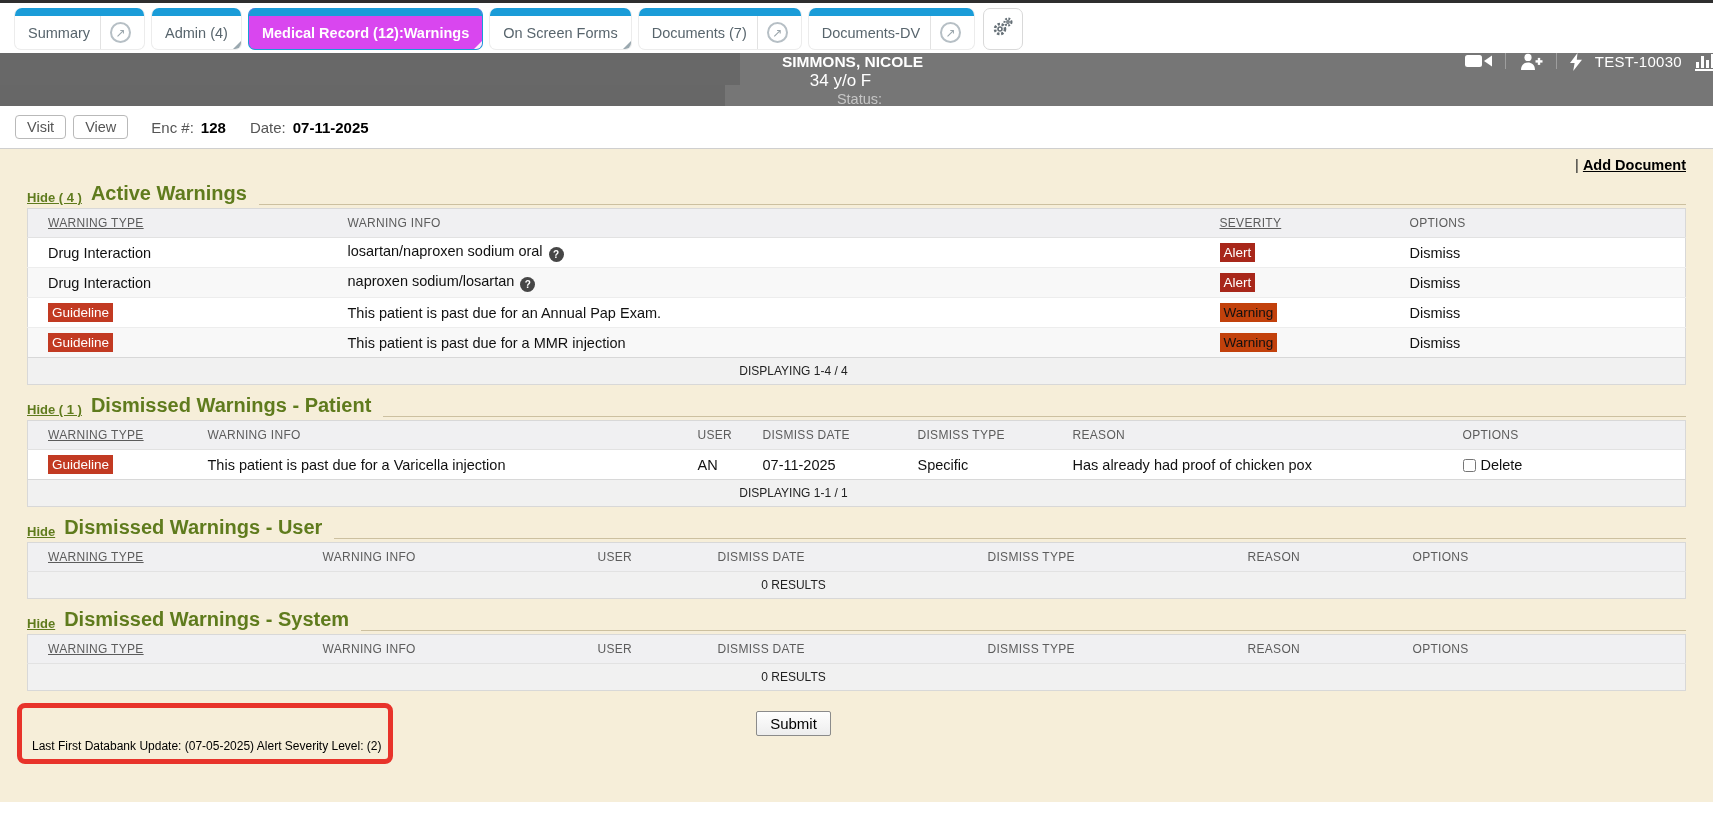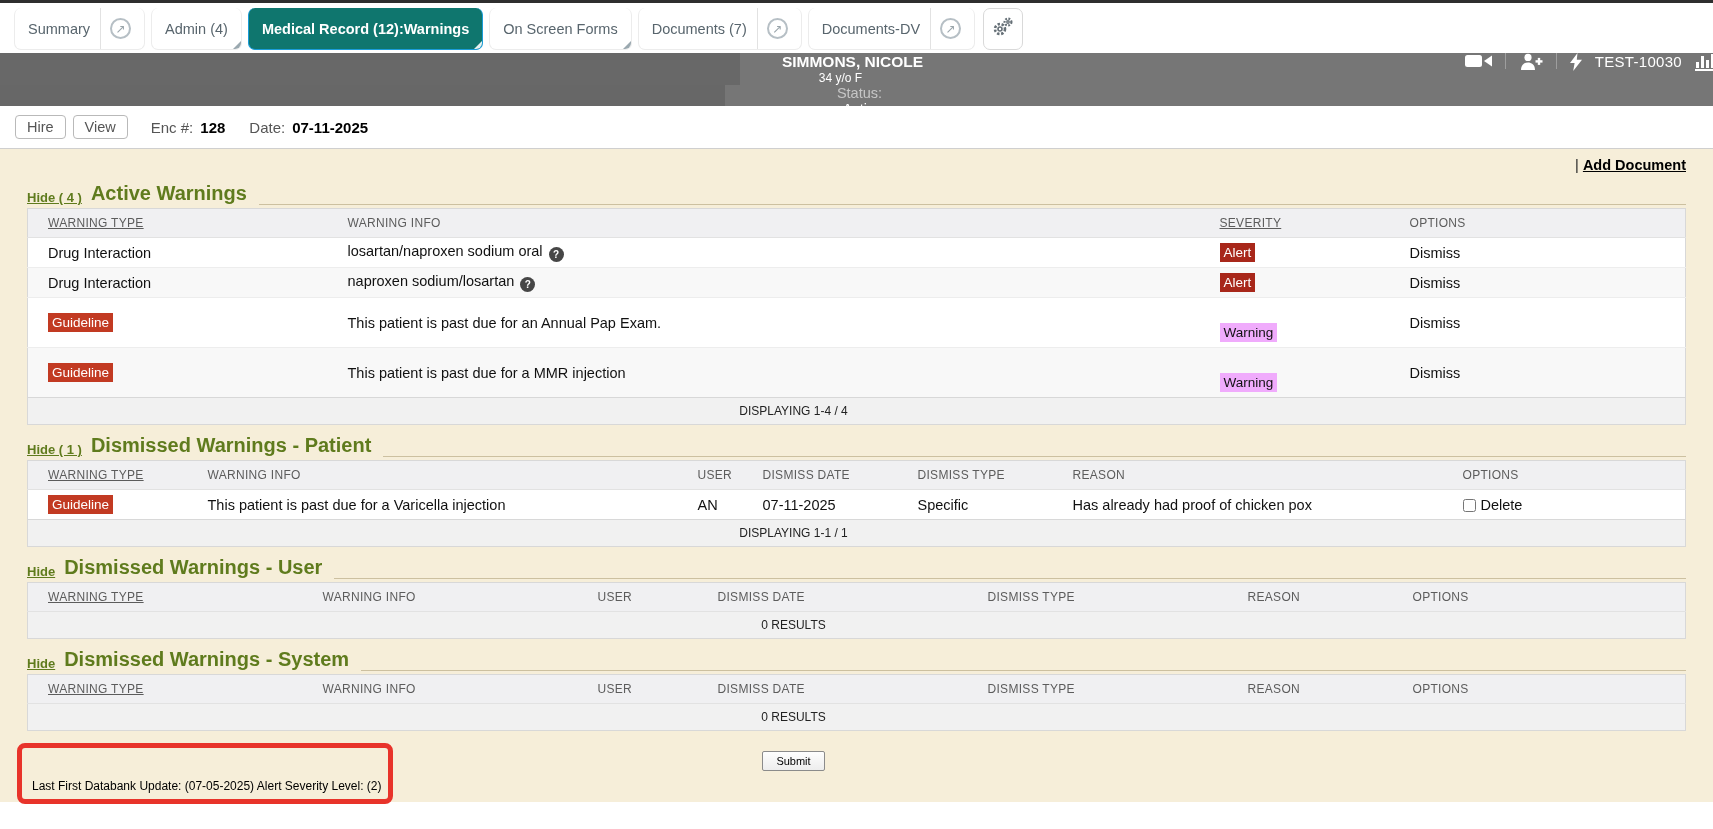--- a/index.html
+++ b/index.html
@@ -10,30 +10,30 @@
     background:#ffffff; color:#111;
   }
 
   
   .tabbar {
     height:53px; background:#fff; border-top:3px solid #2e2e2e;
     display:flex; align-items:flex-start; gap:6px;
     padding:5px 0 0 14px;
   }
   .tab {
-    position:relative; display:flex; flex-direction:row;
+    position:relative; display:flex; flex-direction:column;
     border-radius:7px; background:#fff; border:1px solid #ececec; border-top:none;
     height:42px; cursor:pointer;
   }
   .tab-strip { height:8px; background:#1a9cd8; border-radius:7px 7px 0 0; }
   .tab-body {
     flex:1; display:flex; align-items:center; padding:0 13px;
     font-size:14.5px; color:#58656d; white-space:nowrap;
   }
-  .tab.active { background:#0f766e; border-color:#1a9cd8; }
+  .tab.active { background:#d946ef; border-color:#1a9cd8; }
   .tab.active .tab-strip { background:#1a9cd8; }
   .tab.active .tab-body { color:#fff; font-weight:700; }
   .fold {
     position:absolute; right:0; bottom:0; width:0; height:0;
     border-right:8px solid #9aa8af; border-top:8px solid transparent;
     border-bottom-right-radius:6px;
   }
   .tab.active .fold { border-right-color:rgba(255,255,255,.9); }
   .popout-seg {
     display:flex; align-items:center; margin-left:10px; padding-left:9px;
@@ -48,21 +48,21 @@
     width:40px; height:42px; border:1px solid #d9d9d9; border-radius:7px;
     background:#fff; display:flex; align-items:center; justify-content:center;
     cursor:pointer; margin-left:2px;
   }
 
   
   .ph-row1 { height:32px; background:#767676; position:relative; display:flex; align-items:center; padding-left:12px;flex-direction:column; }
   .ph-row1 .hl { position:absolute; left:0; top:0; width:740px; height:100%; background:#686868; }
   .ph-row1 > .z { position:relative; z-index:1; }
   .ph-name { color:#fff; font-weight:700; font-size:15.5px; margin-right:20px; }
-  .ph-agesex { color:#fff; font-size:12px; margin-right:44px; }
+  .ph-agesex { color:#fff; font-size:17px; margin-right:44px; }
   .ph-lab { color:#c6c6c6; font-size:14.5px; margin-right:6px; }
   .ph-val { color:#fff; font-size:14.5px; }
   .ph-icons { position:absolute; right:0; top:0; height:100%; display:flex; align-items:flex-start; gap:13px; z-index:1; }
   .ph-div { width:1px; height:16px; background:#9e9e9e; }
   .ph-id { color:#fff; font-size:15px; letter-spacing:.3px; }
   .ph-row2 { height:27px; background:#737373; display:flex; align-items:center; padding-left:12px; font-size:14.5px; }
   .ph-row2 .ph-lab { margin-right:6px; }
   .pair { margin-right:22px; white-space:nowrap; }
   .ph-row3 { height:21px; background:#767676; position:relative; }
   .ph-row3 .hl { position:absolute; left:0; top:0; width:725px; height:100%; background:#676767; }
@@ -101,33 +101,33 @@
   tbody tr:nth-child(even) { background:#f8f8f8; }
   tbody tr + tr td { border-top:1px solid #ededed; }
   tfoot td {
     background:#f1f1f1; text-align:center; font-size:12px; color:#222;
     padding:6px 134px 6px 8px; border-top:1px solid #d8d8d8;
   }
 
   .badge { display:inline-block; padding:0 4px; line-height:19px; font-size:13.5px; }
   .badge-alert { background:#a8271a; color:#fff; }
   .badge-guideline { background:#c23a22; color:#fff; }
-  .badge-warning { background:#f0abfc; color:#111;margin-top:20px; }
+  .badge-warning { background:#c2410c; color:#111; }
   .help {
     display:inline-flex; align-items:center; justify-content:center;
     width:15px; height:15px; border-radius:50%; background:#464646; color:#fff;
     font-size:10px; font-weight:700; margin-left:6px; vertical-align:-2px; cursor:pointer;
   }
   .dismiss { cursor:pointer; }
   .del-check { margin:0 5px 0 0; vertical-align:-2px; }
 
   .bottom { position:relative; height:110px; margin-top:16px; }
   .submit-row { text-align:center; padding-right:126px; padding-top:4px; }
   .submit-btn {
-    font-family:inherit; font-size:11px; padding:3px 13px; color:#000;
+    font-family:inherit; font-size:15px; padding:3px 13px; color:#000;
     border:1px solid #8b8b8b; background:linear-gradient(#fefefe,#ededed);
     border-radius:2px; cursor:pointer;
   }
   .databank-box {
     position:absolute; left:-10px; top:-4px; width:376px; height:61px;
     border:5px solid #e8332a; border-radius:8px;
   }
   .databank-text {
     position:absolute; left:10px; bottom:6px; font-size:12px; color:#000; white-space:nowrap;
   }
@@ -238,21 +238,21 @@
         </svg>
       </span>
     </div>
   </div>
   <div class="ph-row3">
     <div class="hl"></div>
   </div>
 </div>
 
 <div class="visit-bar">
-  <button class="btn-lite">Hire</button>
+  <button class="btn-lite">Visit</button>
   <button class="btn-lite">View</button>
   <span class="vb-lab">Enc #:</span>
   <span class="vb-val">128</span>
   <span class="vb-lab" style="margin-left:24px;">Date:</span>
   <span class="vb-val">07-11-2025</span>
 </div>
 
 <div class="main">
 
   <div class="adddoc-row">

